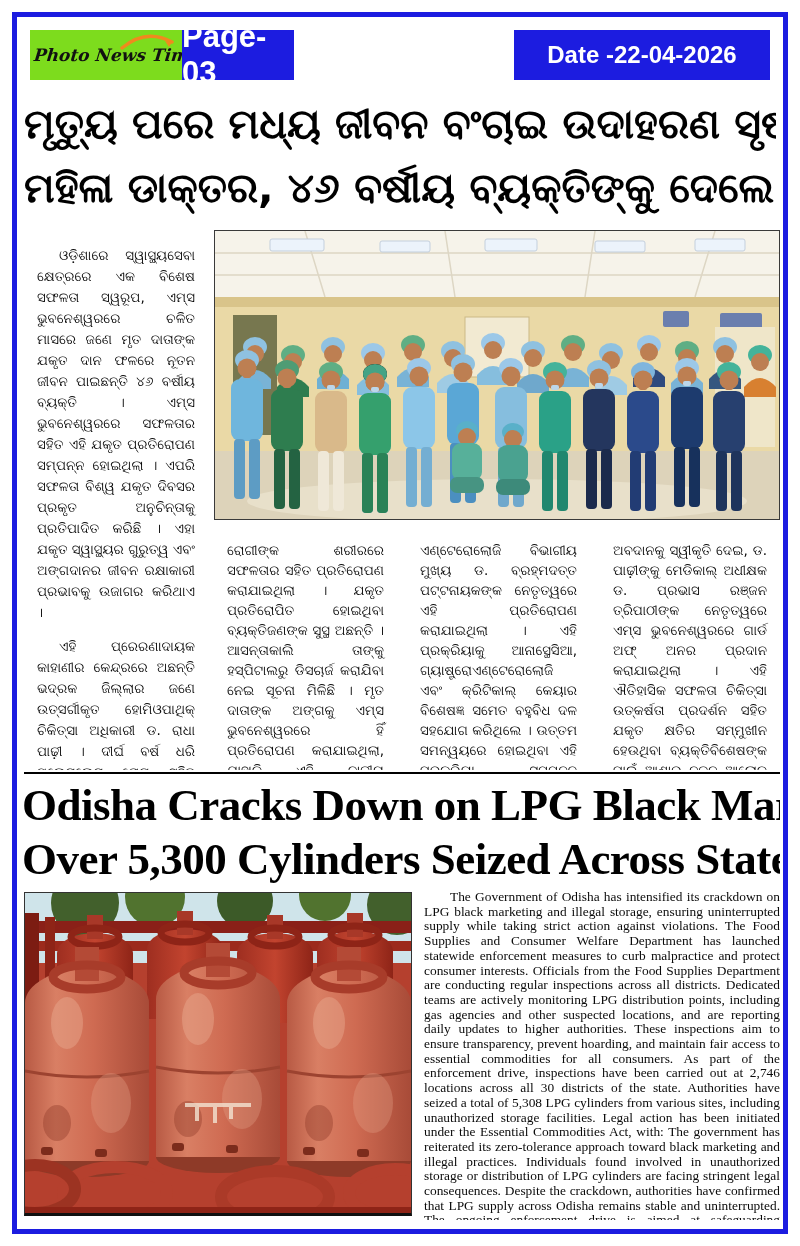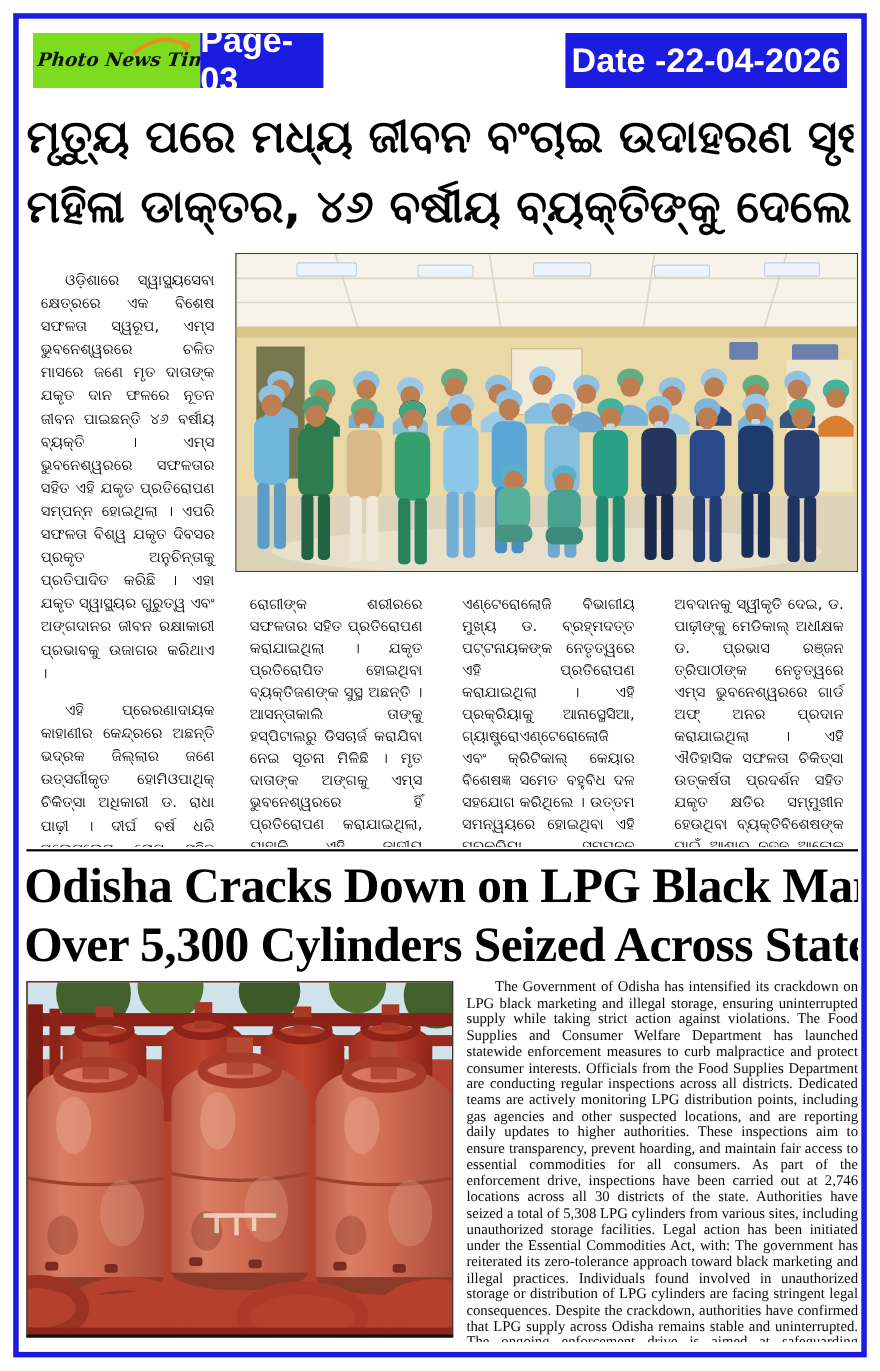--- a/index.html
+++ b/index.html
@@ -22,21 +22,21 @@
     font-size:17px;color:#111;letter-spacing:0px;line-height:1;transform:skewX(-6deg);
     white-space:nowrap;
   }
   .logo-arrow{position:absolute;left:88px;top:4px;}
   .badge{
     background:#1c1ce0;color:#ffffff;font-weight:bold;
     display:flex;align-items:center;justify-content:center;
     font-family:"Liberation Sans",sans-serif;
   }
   .page-badge{position:absolute;left:152px;top:0;width:112px;height:50px;font-size:31px;}
-  .date-badge{position:absolute;right:6px;top:0;width:256px;height:50px;font-size:31px;letter-spacing:0px;text-align:right;}
+  .date-badge{position:absolute;right:6px;top:0;width:256px;height:50px;font-size:24px;letter-spacing:0px;text-align:right;}
   
   .headline-odia{
     position:absolute;left:24px;top:92px;width:752px;height:134px;
     font-family:"DejaVu Sans",sans-serif;font-weight:bold;color:#000;
     font-size:41px;line-height:64px;
     text-align:justify;overflow:hidden;
   }
   .headline-odia div{text-align:justify;text-align-last:justify;white-space:nowrap;overflow:hidden;}
   
   .odia-body{

